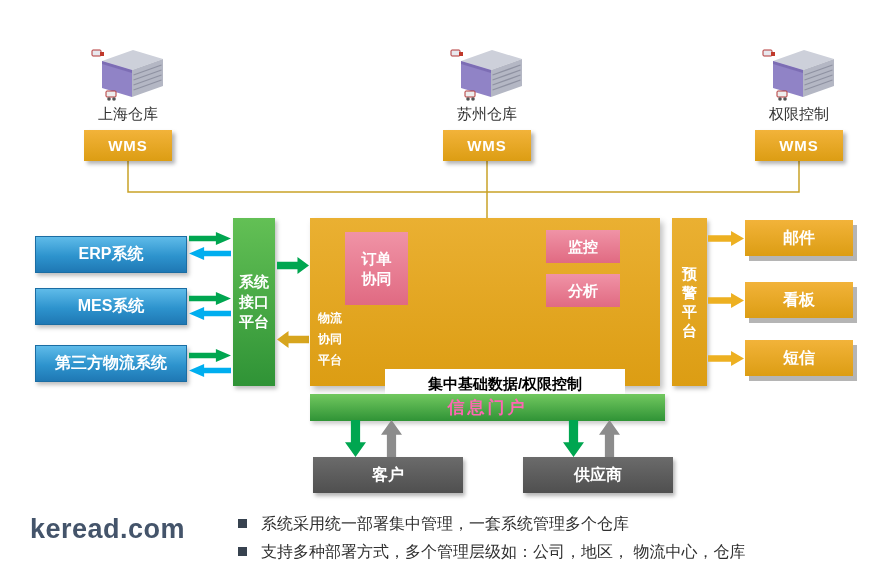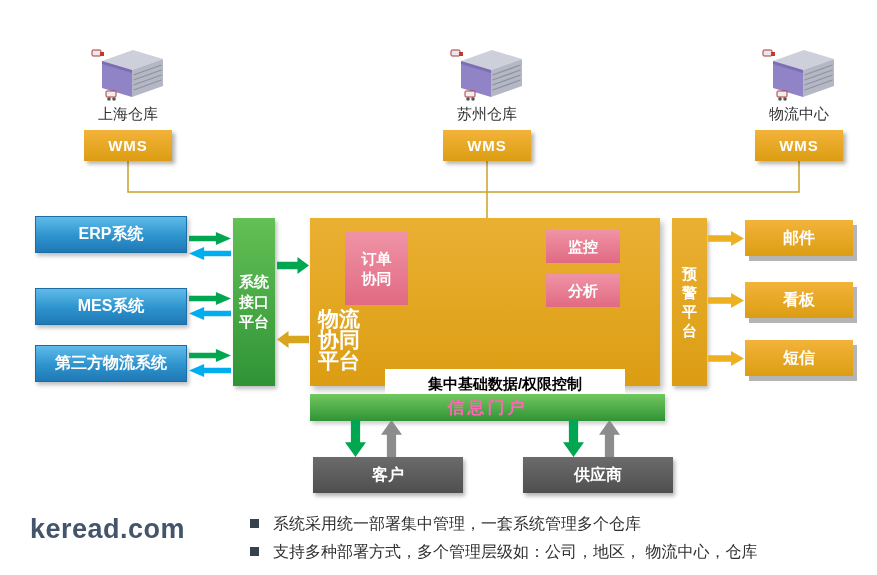--- a/index.html
+++ b/index.html
@@ -61,21 +61,21 @@
     background:linear-gradient(180deg,#eab032, var(--gold,#d79914));
     box-shadow:3px 4px 6px rgba(0,0,0,.25);
   }
   .pink-mod {
     position:absolute; display:flex; align-items:center; justify-content:center; text-align:center;
     white-space:pre-line; color:#fff; font-weight:bold; font-size:15px; line-height:20px;
     background:linear-gradient(180deg, var(--pink-light,#f093a6), var(--pink,#e06a82));
   }
   .logistics-label {
     position:absolute; left:8px; top:90px; white-space:pre-line;
-    color:#fff; font-weight:bold; font-size:21px; line-height:21px;
+    color:#fff; font-weight:bold; font-size:12px; line-height:21px;
   }
   .base-data {
     position:absolute; left:75px; top:122px; width:240px; height:30px; line-height:30px;
     background:#fff; color:#000; font-weight:bold; font-size:15px; text-align:center;margin-top:29px;
   }
 
   
   .warn-platform {
     position:absolute; left:672px; top:218px; width:35px; height:168px;
     display:flex; align-items:center; justify-content:center; text-align:center;
@@ -110,21 +110,21 @@
     background:linear-gradient(180deg,#6b6b6b, var(--gray-box,#4f4f4f));
     box-shadow:2px 3px 4px rgba(0,0,0,.3);
   }
 
   
   .logo {
     position:absolute; left:30px; top:514px;
     font-size:27px; font-weight:bold; letter-spacing:.5px; color:var(--logo-color,#44546a);
   }
   .bullets { position:absolute; left:238px; top:513px; width:630px; }
-  .bullet-row { display:flex; align-items:flex-start; margin-bottom:7px;margin-left:12px; }
+  .bullet-row { display:flex; align-items:flex-start; margin-bottom:7px; }
   .bullet-marker { width:9px; height:9px; margin:6px 14px 0 0; background:#37424f; flex:0 0 auto; }
   .bullet-text { font-size:16px; line-height:21px; color:var(--bullet-text,#303030); }
 </style>
 </head>
 <body>
 
 <div class="stage">
 
   <svg class="connectors" width="877" height="575" viewBox="0 0 877 575">
     <path d="M128 161 L128 192 L799 192 L799 161" fill="none" stroke="var(--connector-line,#c9a227)" stroke-width="1.5"></path>
@@ -192,25 +192,25 @@
           <line x1="47.5" y1="45" x2="75.5" y2="35"></line>
             <line x1="47.5" y1="50" x2="75.5" y2="40"></line>
         </g>
         <rect x="6" y="10" width="9" height="6" rx="1" fill="#e8e8ee" stroke="#b23434" stroke-width="1"></rect>
         <rect x="14" y="12" width="4" height="4" fill="#c0392b"></rect>
         <rect x="20" y="51" width="10" height="6" rx="1" fill="#eeeeee" stroke="#b23434" stroke-width="1"></rect>
         <circle cx="23" cy="59" r="1.8" fill="#555"></circle>
           <circle cx="28" cy="59" r="1.8" fill="#555"></circle>
       </svg>
     </div>
-    <div class="wh-label">物流中心</div>
+    <div class="wh-label">权限控制</div>
     <div class="wms-box">WMS</div>
   </div>
 
-  <div class="sys-box" style="top:216px">ERP系统</div>
+  <div class="sys-box" style="top:236px">ERP系统</div>
   <div class="sys-box" style="top:288px">MES系统</div>
   <div class="sys-box" style="top:345px">第三方物流系统</div>
 
   <div class="h-arrow right green-a" style="left:189px;top:232px"></div>
   <div class="h-arrow left cyan-a" style="left:189px;top:247px"></div>
   <div class="h-arrow right green-a" style="left:189px;top:292px"></div>
   <div class="h-arrow left cyan-a" style="left:189px;top:307px"></div>
   <div class="h-arrow right green-a" style="left:189px;top:349px"></div>
   <div class="h-arrow left cyan-a" style="left:189px;top:364px"></div>
 

